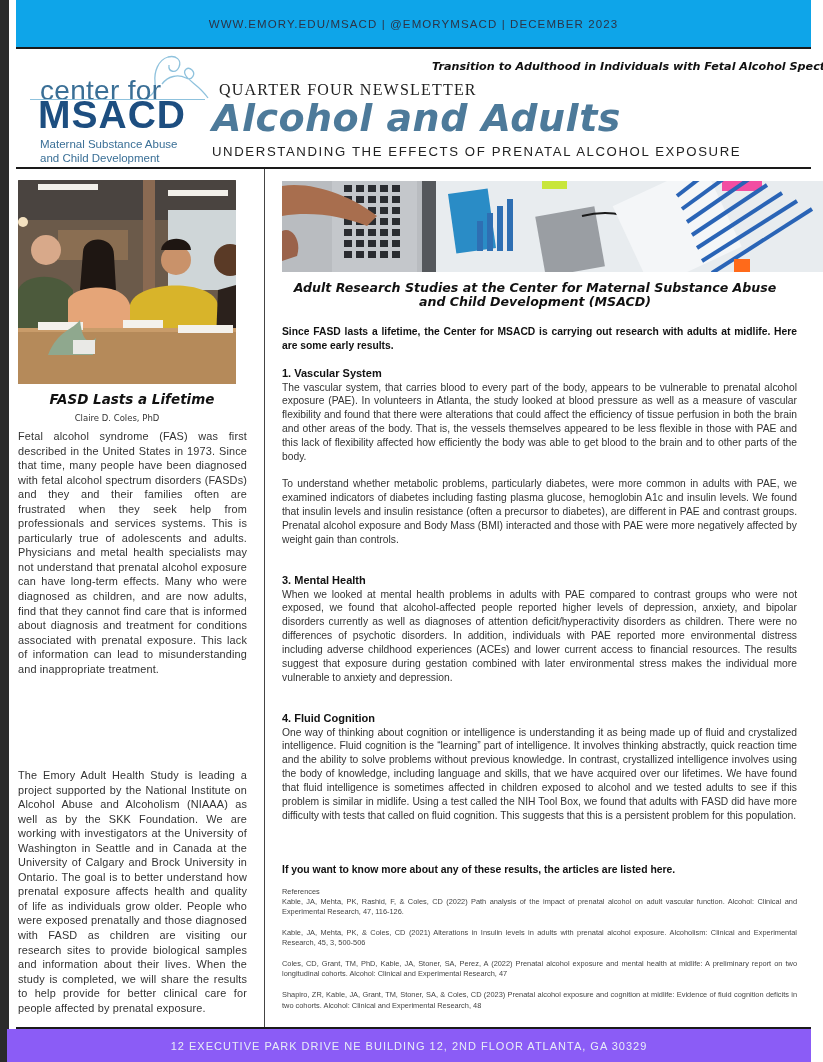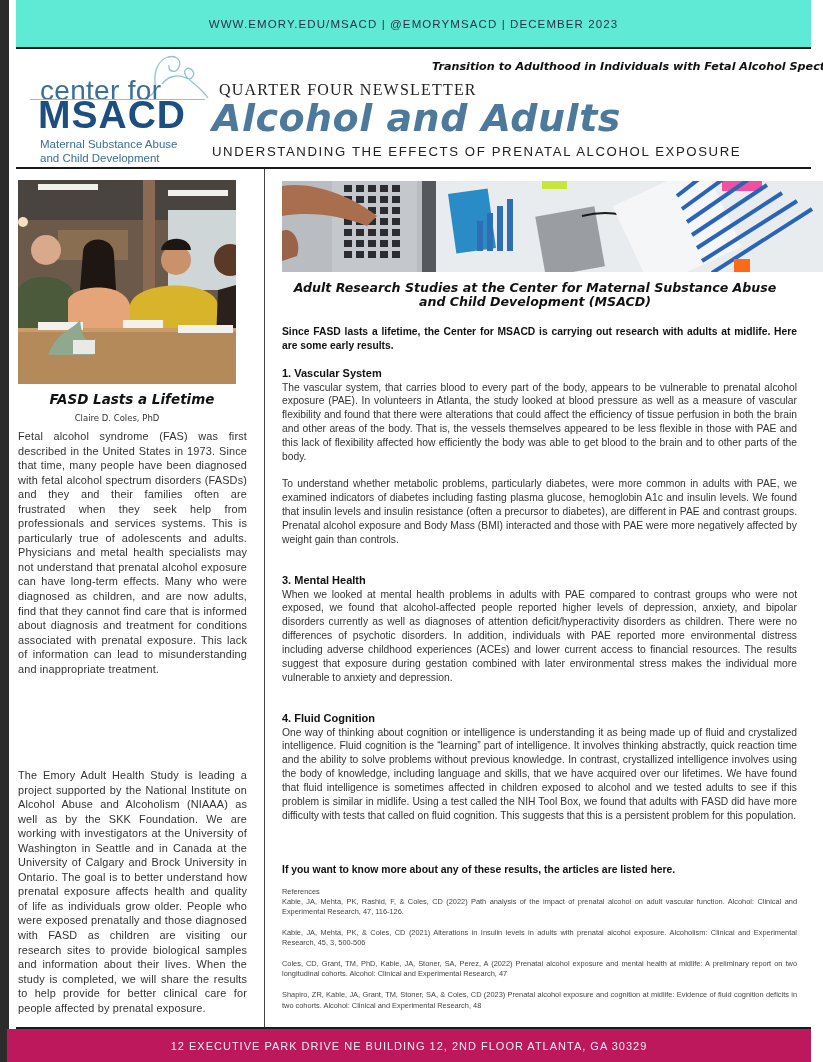--- a/index.html
+++ b/index.html
@@ -1,21 +1,21 @@
 <!DOCTYPE html>
 <html><head>
   <meta charset="utf-8">
   <style>
     * { box-sizing: border-box; margin: 0; padding: 0; }
     html, body { width: 823px; height: 1062px; overflow: hidden; background: #ffffff; }
     body { position: relative; font-family: "DejaVu Sans", sans-serif; color: #333; }
 
     .left-edge { position: absolute; left: 0; top: 0; width: 9px; height: 1062px; background: #2b2b2b; }
 
-    .top-banner { position: absolute; left: 16px; top: 0; width: 795px; height: 49px; background: #5eead4;
+    .top-banner { position: absolute; left: 16px; top: 0; width: 795px; height: 49px; background: #0ea5e9;
       display: flex; align-items: center; justify-content: center; border-bottom: 2px solid #1a1a1a; }
     .top-banner span { font-size: 11.5px; letter-spacing: 1.1px; color: #2c3346; font-family: "Liberation Sans", sans-serif; }
 
     .tagline { position: absolute; left: 432px; top: 60px; width: 391px; white-space: nowrap; overflow: hidden;
       font-size: 11.2px; font-weight: bold; font-style: italic; color: #111; font-family: "DejaVu Sans", sans-serif; }
 
     
     .logo { position: absolute; left: 30px; top: 56px; width: 180px; height: 110px; }
     .logo-center { position: absolute; left: 10px; top: 19px; font-size: 28px; color: #3a6f96; font-family: "Liberation Sans", sans-serif; letter-spacing: 0.3px; }
     .logo-line { position: absolute; left: 0px; top: 43px; width: 175px; height: 1px; background: #8fc2dd; }
@@ -50,21 +50,21 @@
     .s2 { top: 477px; }
     .s3 { top: 574px; }
     .s4 { top: 712px; }
     .more-info { position: absolute; left: 282px; top: 864px; width: 515px; font-size: 10.4px; font-weight: bold; color: #111; font-family: "Liberation Sans", sans-serif; }
 
     .refs { position: absolute; left: 282px; top: 887px; width: 515px; font-family: "Liberation Sans", sans-serif; }
     .refs-label { font-size: 7.4px; color: #444; line-height: 10px; }
     .ref { font-size: 7.4px; color: #444; line-height: 10.3px; text-align: justify; margin-bottom: 10.5px; }
 
     .bottom-rule { position: absolute; left: 16px; top: 1027px; width: 795px; height: 2px; background: #1a1a1a; }
-    .footer-bar { position: absolute; left: 7px; top: 1029px; width: 804px; height: 33px; background: #be185d;
+    .footer-bar { position: absolute; left: 7px; top: 1029px; width: 804px; height: 33px; background: #8b5cf6;
       display: flex; align-items: center; justify-content: center; }
     .footer-bar span { font-size: 11px; letter-spacing: 1px; color: #e8edf7; font-family: "Liberation Sans", sans-serif; }
   </style>
 </head>
 <body>
 
 <div class="left-edge"></div>
 
 <div class="top-banner">
   <span>WWW.EMORY.EDU/MSACD | @EMORYMSACD  | DECEMBER 2023</span>

